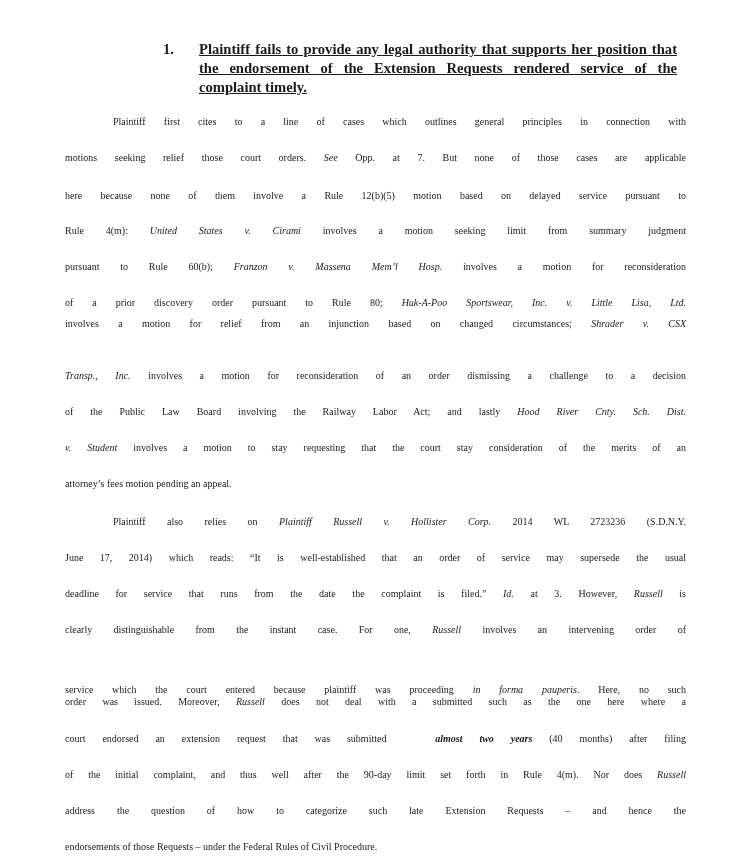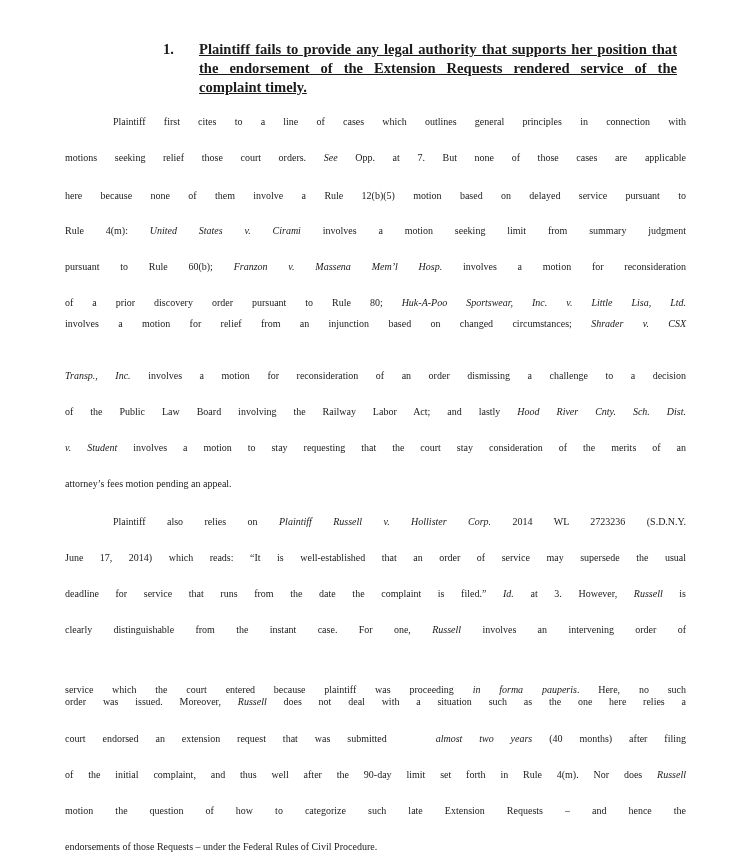--- a/index.html
+++ b/index.html
@@ -57,21 +57,21 @@
     }
     .line.last {
       text-align-last: left;
       font-family: Liberation Serif, serif;
     }
     .line.indent {
       left: 113px;
       width: 573px;
     }
     .i { font-style: italic; }
-    .bi { font-style: italic; font-weight: normal; margin-left: 32px; }
+    .bi { font-style: italic; font-weight: bold; margin-left: 32px; }
   </style>
 </head>
 <body>
 
 <div class="page">
   <div class="heading">
     <span class="num">1.</span>
     <span class="title">Plaintiff fails to provide any legal authority that supports her position that the endorsement of the Extension Requests rendered service of the complaint timely.</span>
   </div>
   <div id="body-lines">
@@ -84,19 +84,19 @@
       <div class="line" style="top: 314px;"><span>involves a motion for relief from an injunction based on changed circumstances; </span><span class="i">Shrader v. CSX</span></div>
       <div class="line" style="top: 366px;"><span class="i">Transp., Inc.</span><span> involves a motion for reconsideration of an order dismissing a challenge to a decision</span></div>
       <div class="line" style="top: 402px;"><span>of the Public Law Board involving the Railway Labor Act; and lastly </span><span class="i">Hood River Cnty. Sch. Dist.</span></div>
       <div class="line" style="top: 438px;"><span class="i">v. Student</span><span> involves a motion to stay requesting that the court stay consideration of the merits of an</span></div>
       <div class="line last" style="top: 474px;"><span>attorney’s fees motion pending an appeal.</span></div>
       <div class="line indent" style="top: 512px;"><span>Plaintiff also relies on </span><span class="i">Plaintiff Russell v. Hollister Corp.</span><span> 2014 WL 2723236 (S.D.N.Y.</span></div>
       <div class="line" style="top: 548px;"><span>June 17, 2014) which reads: “It is well-established that an order of service may supersede the usual</span></div>
       <div class="line" style="top: 584px;"><span>deadline for service that runs from the date the complaint is filed.” </span><span class="i">Id.</span><span> at 3. However, </span><span class="i">Russell</span><span> is</span></div>
       <div class="line" style="top: 620px;"><span>clearly distinguishable from the instant case. For one, </span><span class="i">Russell</span><span> involves an intervening order of</span></div>
       <div class="line" style="top: 680px;"><span>service which the court entered because plaintiff was proceeding </span><span class="i">in forma pauperis</span><span>. Here, no such</span></div>
-      <div class="line" style="top: 692px;"><span>order was issued. Moreover, </span><span class="i">Russell</span><span> does not deal with a situation such as the one here relies a</span></div>
+      <div class="line" style="top: 692px;"><span>order was issued. Moreover, </span><span class="i">Russell</span><span> does not deal with a submitted such as the one here where a</span></div>
       <div class="line" style="top: 729px;"><span>court endorsed an extension request that was submitted </span><span class="bi">almost two years</span><span> (40 months) after filing</span></div>
       <div class="line" style="top: 765px;"><span>of the initial complaint, and thus well after the 90-day limit set forth in Rule 4(m). Nor does </span><span class="i">Russell</span></div>
-      <div class="line" style="top: 801px;"><span>motion the question of how to categorize such late Extension Requests – and hence the</span></div>
+      <div class="line" style="top: 801px;"><span>address the question of how to categorize such late Extension Requests – and hence the</span></div>
       <div class="line last" style="top: 837px;"><span>endorsements of those Requests – under the Federal Rules of Civil Procedure.</span></div>
     </div>
 </div>
 
 </body></html>

